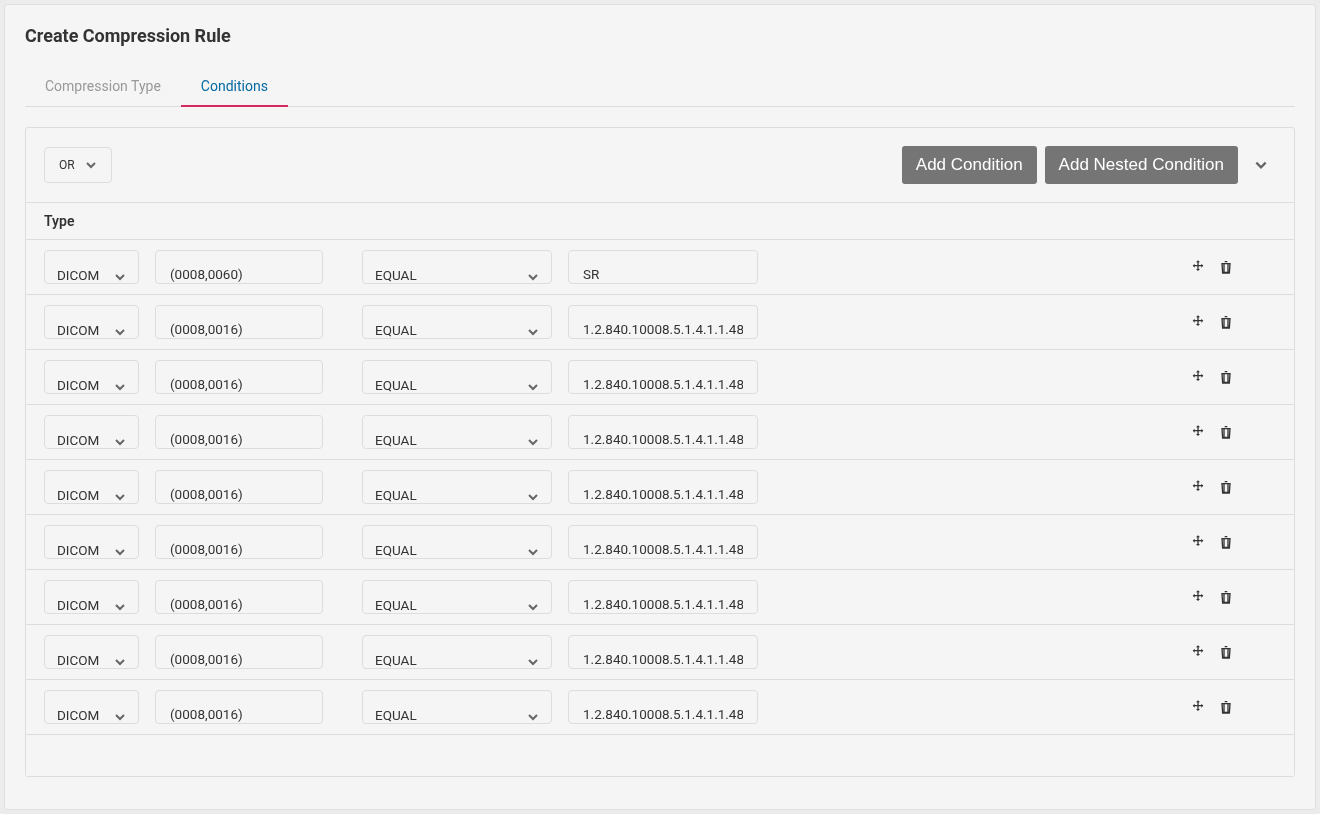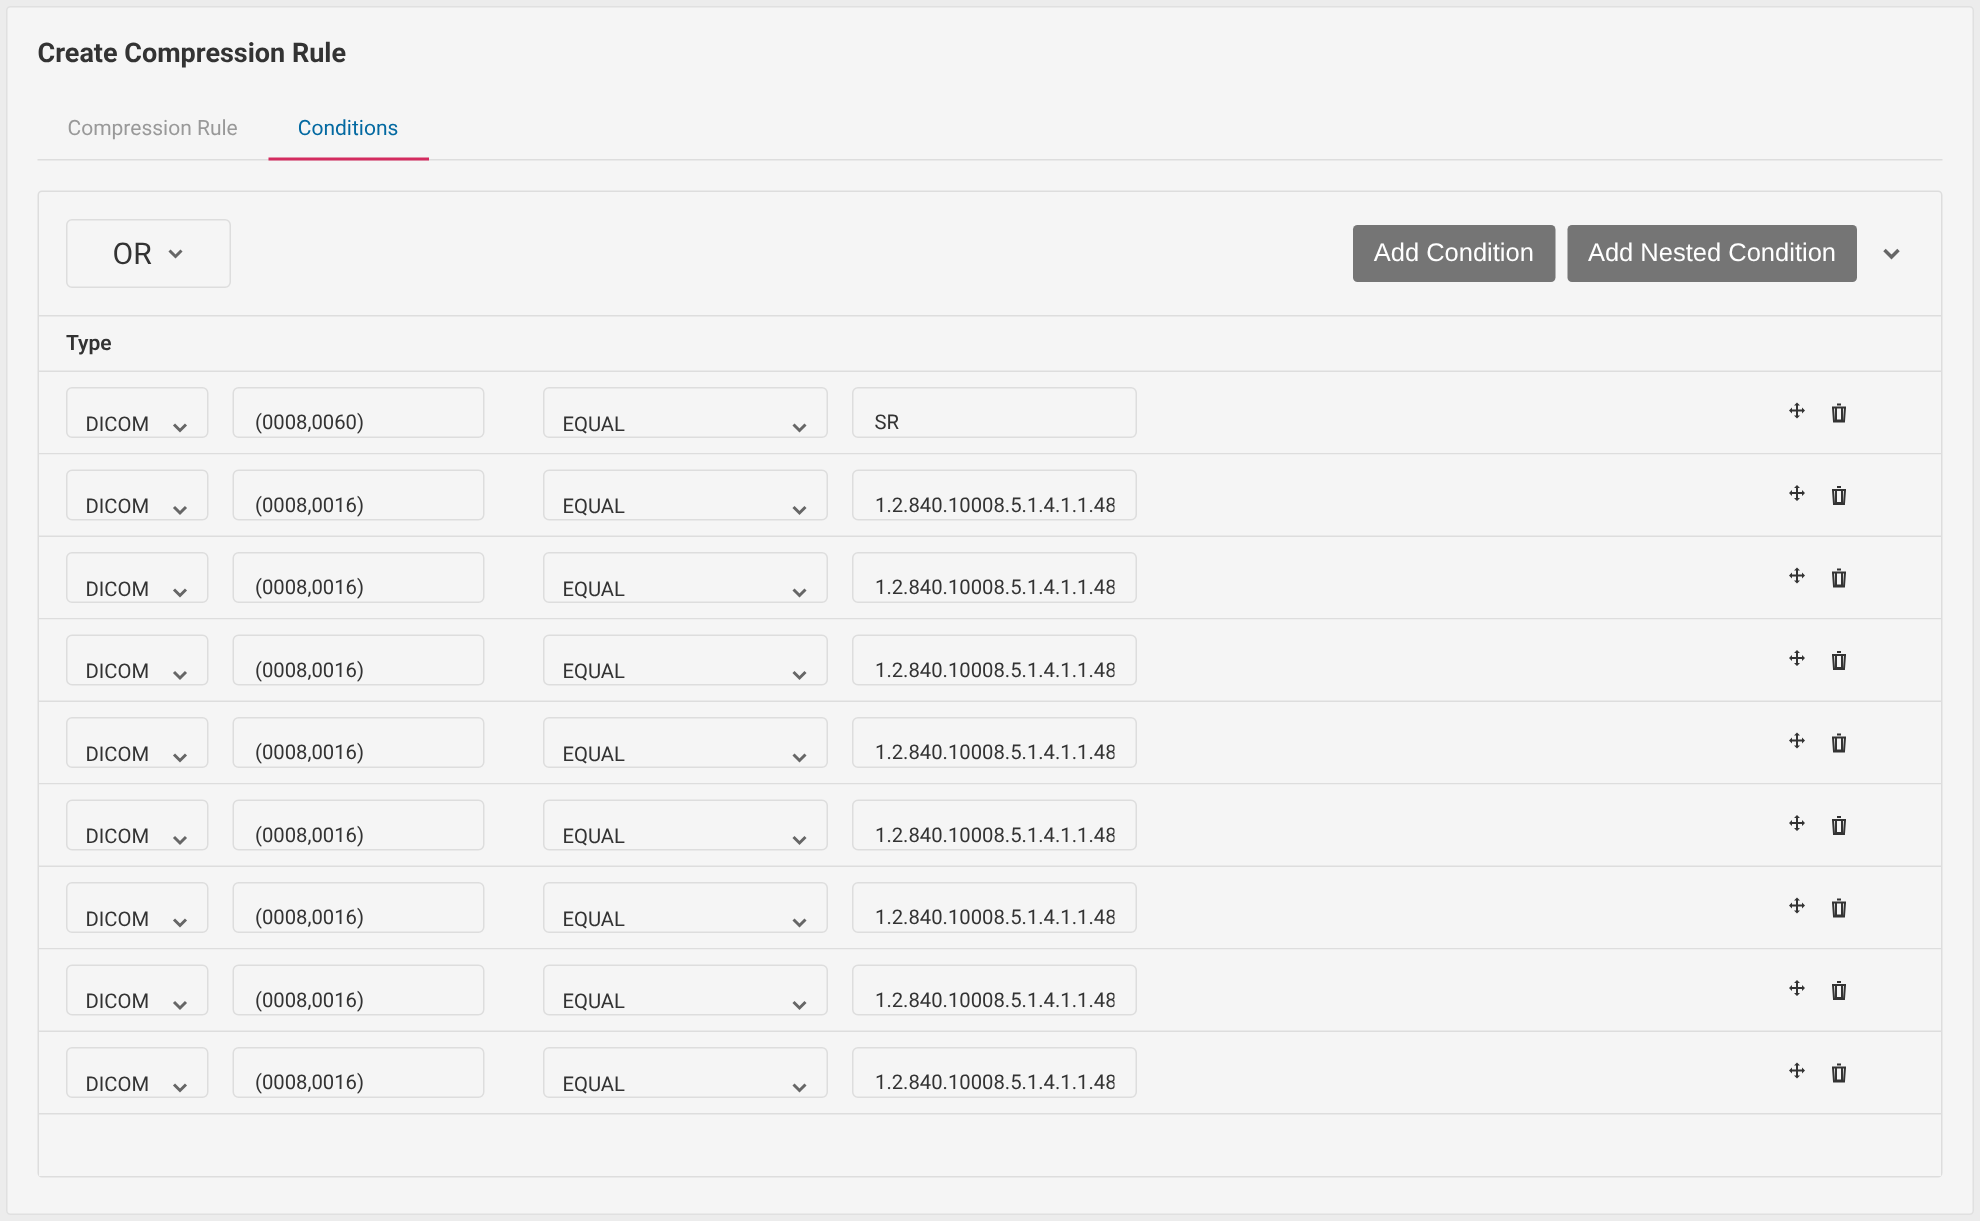--- a/index.html
+++ b/index.html
@@ -63,22 +63,22 @@
     justify-content: space-between;
     padding: 18px 18px;
   }
   .logic-select {
     display: flex;
     align-items: center;
     gap: 10px;
     background: #f5f5f5;
     border: 1px solid #ddd;
     border-radius: 4px;
-    padding: 10px 30px;
-    font-size: 20px;
+    padding: 10px 14px;
+    font-size: 12px;
     color: #333;
     cursor: pointer;
   }
   .header-actions {
     display: flex;
     align-items: center;
     gap: 8px;
   }
   .btn {
     background: #757575;
@@ -172,21 +172,21 @@
 </style>
 </head>
 <body>
 
 <div class="page">
   <div class="card">
 
     <h1 class="title">Create Compression Rule</h1>
 
     <div class="tabs">
-      <div class="tab">Compression Rule</div>
+      <div class="tab">Compression Type</div>
       <div class="tab active">Conditions</div>
     </div>
 
     <div class="conditions-container">
 
       <div class="conditions-header">
         <div class="logic-select">
           <span>OR</span>
           <svg class="chev" viewBox="0 0 12 12">
               <path d="M2 4 L6 8 L10 4"></path>

